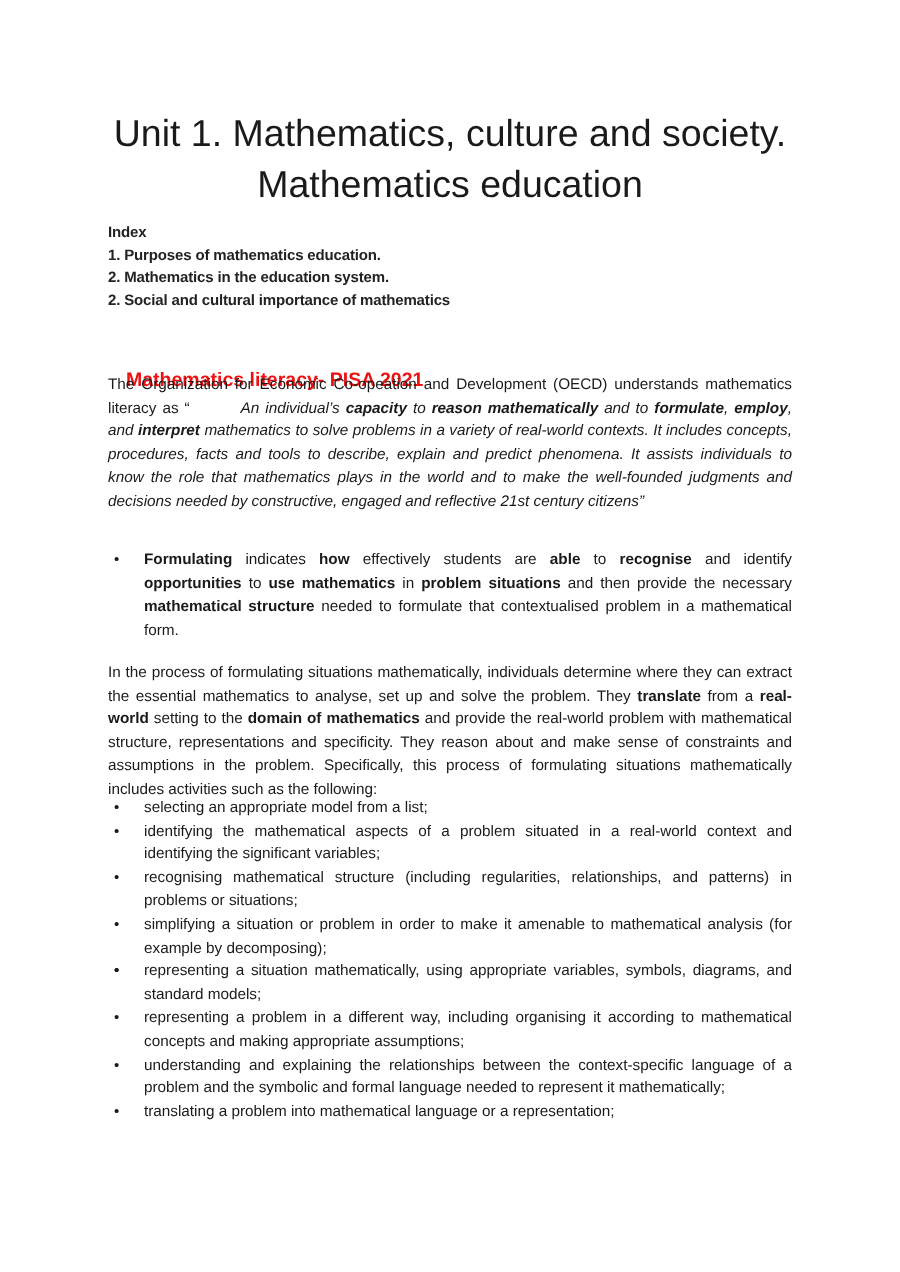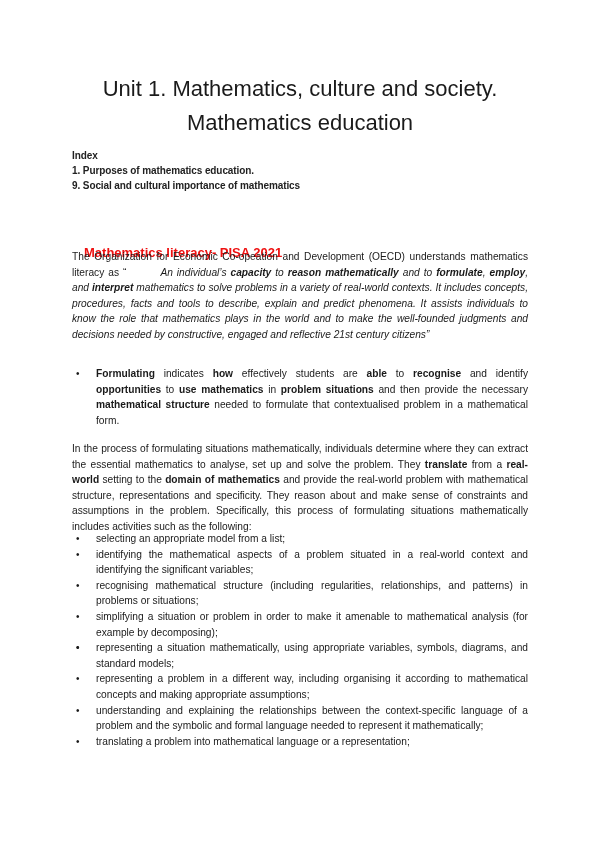--- a/index.html
+++ b/index.html
@@ -1,18 +1,18 @@
 <!DOCTYPE html>
 <html><head>
 <meta charset="utf-8">
 <style>
   html, body { margin: 0; padding: 0; background: #ffffff; }
   body { width: 600px; height: 848px; overflow: hidden; position: relative; font-family: "Liberation Sans", sans-serif; color: #1a1a1a; }
   .page { position: absolute; left: 72px; top: 0; width: 456px; }
-  h1.title { position: absolute; left: -20px; width: 496px; top: 72px; margin: 0; font-weight: normal; font-size: 22px; line-height: 34px; text-align: center; color: #1a1a1a; }
+  h1.title { position: absolute; left: -20px; width: 496px; top: 72px; margin: 0; font-weight: normal; font-size: 25px; line-height: 34px; text-align: center; color: #1a1a1a; }
   .index { position: absolute; top: 148px; left: 0; font-size: 10px; line-height: 15px; color: #222; letter-spacing: -0.1px; font-weight: bold; }
   .index div { white-space: nowrap; }
   h2.section { position: absolute; top: 233px; left: 0; margin: 12px; font-size: 13px; font-weight: bold; color: #ee1111; line-height: 16px; }
   .para { font-size: 10.2px; line-height: 15.6px; text-align: justify; color: #1a1a1a; margin: 0; }
   .intro { position: absolute; top: 249px; left: 0; width: 456px; }
   .bullets1 { position: absolute; top: 366px; left: 0; width: 456px; }
   .para2 { position: absolute; top: 441px; left: 0; width: 456px; }
   ul.blist { list-style: none; margin: 0; padding: 0; }
   ul.blist li { position: relative; padding-left: 24px; font-size: 10.2px; line-height: 15.6px; text-align: justify; }
   ul.blist li .dot { position: absolute; left: 4px; top: 0; font-size: 10px; }
@@ -22,21 +22,22 @@
 </style>
 </head>
 <body>
 
 <div class="page">
   <h1 class="title">Unit 1. Mathematics, culture and society. Mathematics education</h1>
 
   <div class="index">
     <div>Index</div>
     <div>1. Purposes of mathematics education.</div>
-    <div>9. Social and cultural importance of mathematics</div>
+    <div>2. Mathematics in the education system.</div>
+    <div>2. Social and cultural importance of mathematics</div>
   </div>
 
   <h2 class="section">Mathematics literacy- PISA 2021</h2>
 
   <p class="para intro"><span>The Organization for Economic Co-opeation and Development (OECD) understands mathematics literacy as “</span><i><span>An individual’s </span><b>capacity</b><span> to </span><b>reason mathematically</b><span> and to </span><b>formulate</b><span>, </span><b>employ</b><span>, and </span><b>interpret</b><span> mathematics to solve problems in a variety of real-world contexts. It includes concepts, procedures, facts and tools to describe, explain and predict phenomena. It assists individuals to know the role that mathematics plays in the world and to make the well-founded judgments and decisions needed by constructive, engaged and reflective 21st century citizens”</span></i></p>
 
   <ul class="blist bullets1">
     <li><span class="dot">•</span><b>Formulating</b><span> indicates </span><b>how</b><span> effectively students are </span><b>able</b><span> to </span><b>recognise</b><span> and identify </span><b>opportunities</b><span> to </span><b>use mathematics</b><span> in </span><b>problem situations</b><span> and then provide the necessary </span><b>mathematical structure</b><span> needed to formulate that contextualised problem in a mathematical form.</span></li>
   </ul>
 

